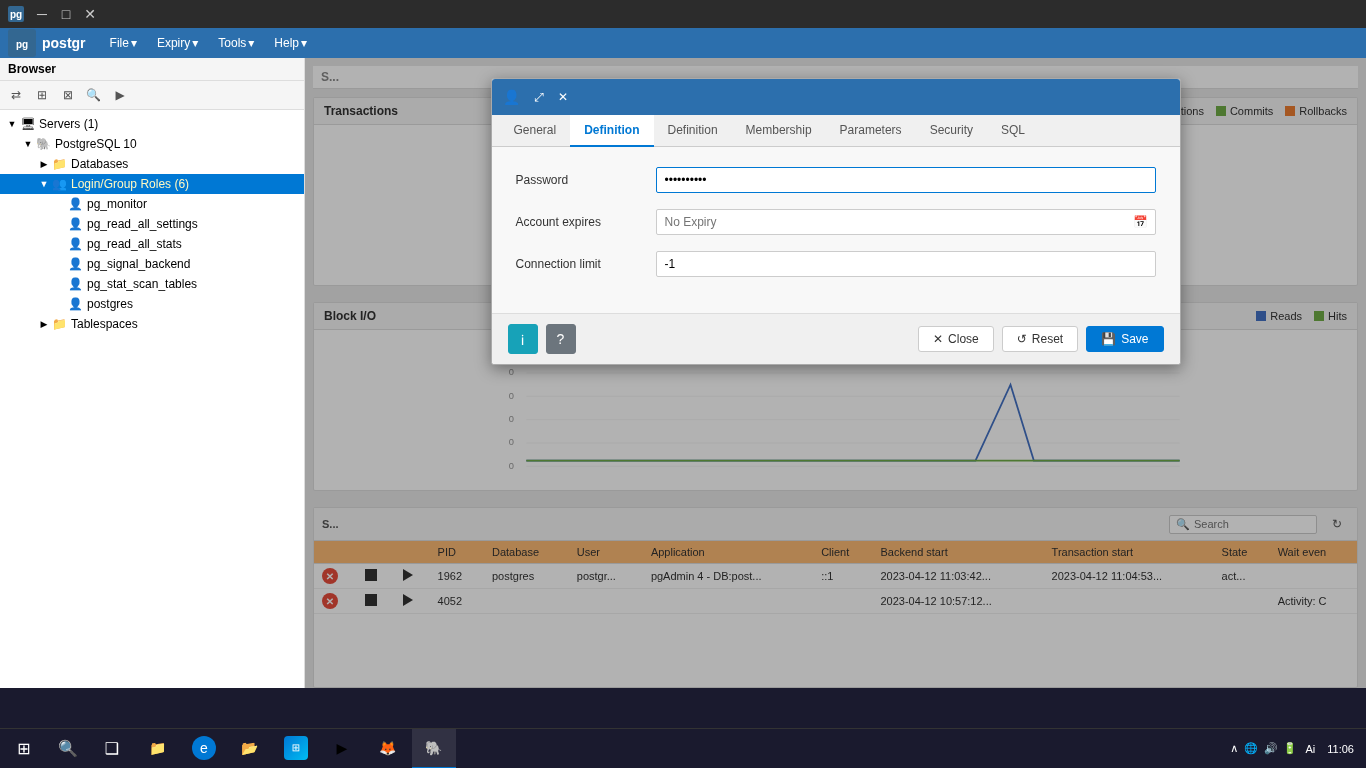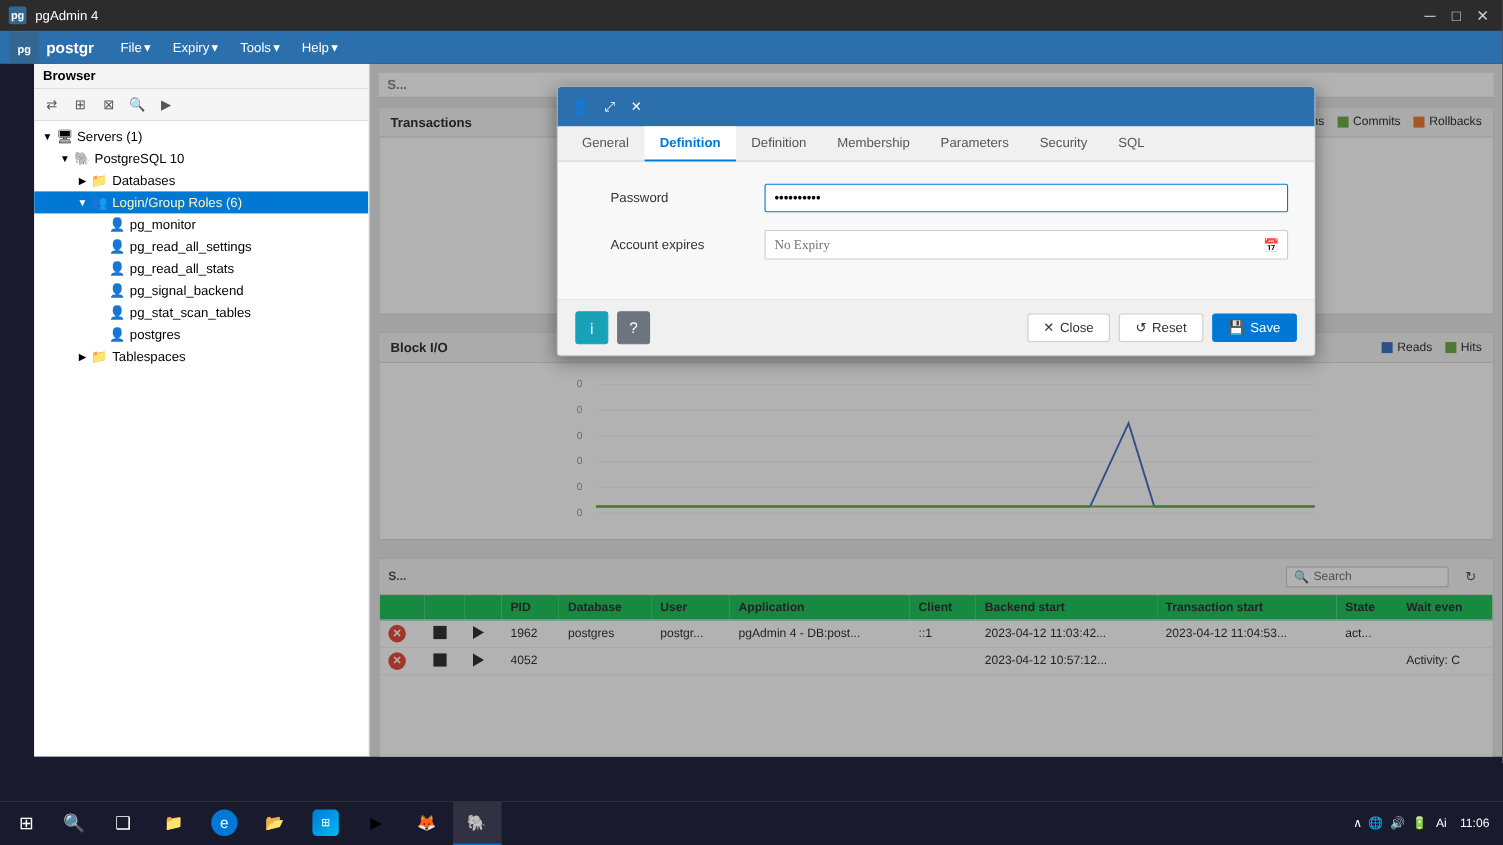--- a/index.html
+++ b/index.html
@@ -67,44 +67,44 @@
     .modal-controls { display: flex; gap: 4px; }
     .modal-ctrl-btn { width: 20px; height: 20px; display: flex; align-items: center; justify-content: center; cursor: pointer; color: white; font-size: 12px; border-radius: 2px; }
 
     
     .modal-tabs { display: flex; background: #f0f0f0; border-bottom: 1px solid #ccc; padding: 0 8px; }
     .modal-tab { padding: 8px 14px; cursor: pointer; font-size: 12px; color: #555; border-bottom: 2px solid transparent; margin-bottom: -1px; }
     .modal-tab.active { color: #0078d4; border-bottom: 2px solid #0078d4; background: white; font-weight: bold; }
 
     
     .modal-body { padding: 20px 24px; background: #f8f8f8; flex: 1; }
-    .form-row { display: flex; align-items: flex-start; margin-bottom: 16px; margin-left: 24px; }
+    .form-row { display: flex; align-items: flex-start; margin-bottom: 16px; }
     .form-label { width: 140px; padding-top: 6px; font-size: 12px; color: #333; flex-shrink: 0; }
     .form-control { flex: 1; }
     .form-input { width: 100%; padding: 5px 8px; border: 1px solid #0078d4; border-radius: 2px; font-size: 12px; outline: none; background: white; }
     .form-input-with-btn { display: flex; align-items: center; position: relative; }
-    .form-input-with-btn .form-input { padding-right: 30px; font-family: Liberation Serif, serif; }
+    .form-input-with-btn .form-input { padding-right: 30px; }
     .form-input-calendar-btn { position: absolute; right: 4px; width: 22px; height: 22px; display: flex; align-items: center; justify-content: center; cursor: pointer; color: #666; }
     .form-hint { font-size: 11px; color: #0078d4; margin-top: 4px; font-style: italic; }
 
     
     .modal-footer { display: flex; align-items: center; justify-content: space-between; padding: 10px 16px; background: #f0f0f0; border-top: 1px solid #ddd; border-radius: 0 0 3px 3px; }
     .footer-left { display: flex; gap: 8px; }
     .footer-right { display: flex; gap: 8px; }
     .btn { padding: 5px 14px; border-radius: 3px; font-size: 12px; cursor: pointer; display: flex; align-items: center; gap: 5px; border: 1px solid transparent; }
     .btn-icon-only { width: 30px; height: 30px; padding: 0; display: flex; align-items: center; justify-content: center; border-radius: 3px; cursor: pointer; font-size: 14px; }
     .btn-info { background: #17a2b8; color: white; border-color: #17a2b8; }
     .btn-help { background: #6c757d; color: white; border-color: #6c757d; }
     .btn-close { background: white; color: #333; border-color: #ccc; }
     .btn-reset { background: white; color: #333; border-color: #ccc; }
     .btn-save { background: #0078d4; color: white; border-color: #0078d4; }
 
     
     .activity-table { width: 100%; border-collapse: collapse; font-size: 11px; }
-    .activity-table th { background: #22c55e; padding: 5px 8px; text-align: left; border-bottom: 1px solid #ddd; font-weight: bold; color: #333; white-space: nowrap; }
+    .activity-table th { background: #fdba74; padding: 5px 8px; text-align: left; border-bottom: 1px solid #ddd; font-weight: normal; color: #333; white-space: nowrap; }
     .activity-table td { padding: 4px 8px; border-bottom: 1px solid #f0f0f0; color: #333; white-space: nowrap; overflow: hidden; max-width: 180px; text-overflow: ellipsis; }
     .status-error { color: white; background: #e74c3c; border-radius: 50%; width: 16px; height: 16px; display: inline-flex; align-items: center; justify-content: center; font-size: 10px; font-weight: bold; }
     .stop-btn { width: 12px; height: 12px; background: #333; display: inline-block; }
     .play-btn { width: 0; height: 0; border-top: 6px solid transparent; border-bottom: 6px solid transparent; border-left: 10px solid #333; display: inline-block; }
 
     
     .chart-svg { width: 100%; height: 140px; }
 
     
     ::-webkit-scrollbar { width: 6px; height: 6px; }
@@ -112,21 +112,20 @@
     ::-webkit-scrollbar-thumb { background: #aaa; border-radius: 3px; }
 
     
     .server-panel { background: white; border-bottom: 1px solid #ddd; padding: 4px 8px; display: flex; align-items: center; gap: 8px; font-size: 12px; font-weight: bold; color: #555; }
   </style>
 </head>
 <body>
 
 <div class="title-bar">
   <div class="title-bar-icon">pg</div>
-  <div class="title-bar-text">pgAdmin 4</div>
   <div class="title-bar-controls">
     <div class="title-ctrl">─</div>
     <div class="title-ctrl">□</div>
     <div class="title-ctrl close">✕</div>
   </div>
 </div>
 
 <div class="menu-bar">
   <div class="pgadmin-logo">
     <svg class="logo-icon" viewBox="0 0 28 28">
@@ -146,21 +145,21 @@
   <div class="menu-item">
     <span>Tools</span>
     <span>▾</span>
   </div>
   <div class="menu-item">
     <span>Help</span>
     <span>▾</span>
   </div>
 </div>
 
-<div class="content-area" style="height: calc(768px - 40px - 28px - 30px - 40px); padding-left: 31px;">
+<div class="content-area" style="height: calc(768px - 40px - 28px - 30px - 40px);">
 
   <div class="sidebar">
     <div class="sidebar-header">
       <span>Browser</span>
     </div>
     <div class="sidebar-toolbar">
       <div class="sidebar-tool-btn">⇄</div>
       <div class="sidebar-tool-btn">⊞</div>
       <div class="sidebar-tool-btn">⊠</div>
       <div class="sidebar-tool-btn">🔍</div>
@@ -448,20 +447,26 @@
             <div class="form-row">
               <div class="form-label">Account expires</div>
               <div class="form-control">
                 <div class="form-input-with-btn">
                   <input type="text" class="form-input" placeholder="No Expiry" style="border-color: rgb(204, 204, 204); color: rgb(153, 153, 153);">
                   <span class="form-input-calendar-btn">📅</span>
                 </div>
               </div>
             </div>
 
+            <div class="form-row">
+              <div class="form-label">Connection limit</div>
+              <div class="form-control">
+                <input type="text" class="form-input" value="-1" style="border-color: rgb(204, 204, 204);">
+              </div>
+            </div>
           </div>
 
           <div class="modal-footer">
             <div class="footer-left">
               <button class="btn btn-icon-only btn-info">
                 <span>ℹ</span>
               </button>
               <button class="btn btn-icon-only btn-help">
                 <span>?</span>
               </button>

